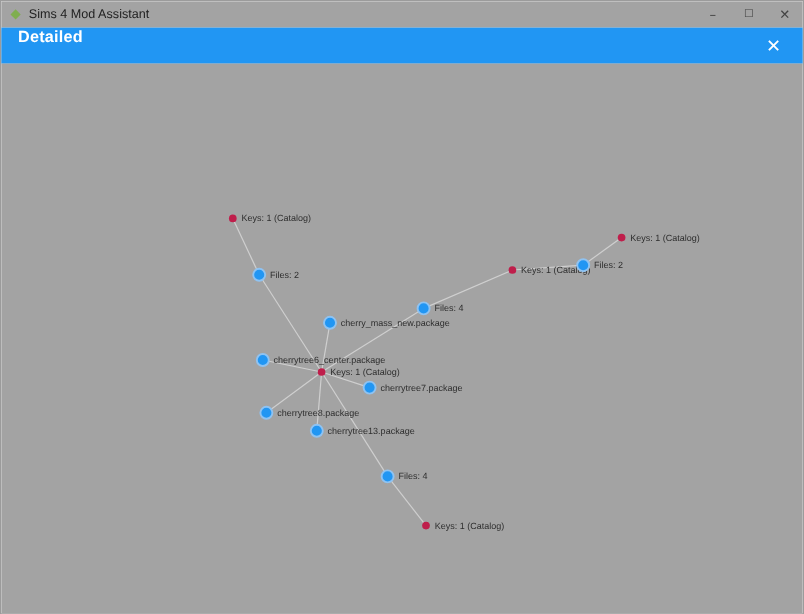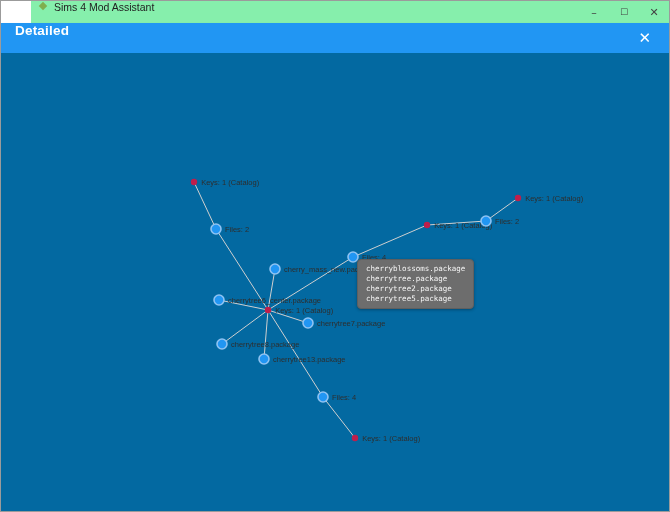--- a/index.html
+++ b/index.html
@@ -12,23 +12,23 @@
     height: 512px;
     background: #ffffff;
     border: 1px solid #9b9b9b;
     overflow: hidden;
   }
 
   
   .titlebar {
     position: relative;
     height: 22px;
-    background: #86efac;
+    background: #a3a3a3;
     display: flex;
-    margin-left: 30px;
+    align-items: center;
   }
   .app-icon {
     width: 10px; height: 10px;
     margin-left: 7px;
     display: inline-block;
     position: relative;
   }
   .app-icon .diamond {
     position: absolute;
     left: 2px; top: 2px;
@@ -87,21 +87,21 @@
     font-size: 15px;
     font-weight: normal;
     cursor: default;
   }
 
   
   .content {
     position: relative;
     width: 668px;
     height: 459px;
-    background: #0369a1;
+    background: #a3a3a3;
   }
   #graph-svg { position: absolute; left: 0; top: 0; }
 
   .graph-label {
     font-family: "Liberation Sans", sans-serif;
     font-size: 7.5px;
     fill: #2e2e2e;
   }
 
   
@@ -180,21 +180,15 @@
         <text x="316" y="272.5" class="graph-label">cherrytree7.package</text>
         <circle cx="221" cy="291" r="5" fill="#2196F3" stroke="#8fc3f2" stroke-width="1.6"></circle>
         <text x="230" y="293.5" class="graph-label">cherrytree8.package</text>
         <circle cx="263" cy="306" r="5" fill="#2196F3" stroke="#8fc3f2" stroke-width="1.6"></circle>
         <text x="272" y="308.5" class="graph-label">cherrytree13.package</text>
         <circle cx="322" cy="344" r="5" fill="#2196F3" stroke="#8fc3f2" stroke-width="1.6"></circle>
         <text x="331" y="346.5" class="graph-label">Files: 4</text>
         <circle cx="354" cy="385" r="3.2" fill="#bf1e4b"></circle>
         <text x="361.2" y="387.5" class="graph-label">Keys: 1 (Catalog)</text>
       </svg>
-    <div class="graph-tooltip" id="graph-tooltip" style="left: 356px; top: 206px;">
-        <div class="tt-line">cherryblossoms.package</div>
-        <div class="tt-line">cherrytree.package</div>
-        <div class="tt-line">cherrytree2.package</div>
-        <div class="tt-line">cherrytree5.package</div>
-      </div>
   </div>
 
 </div>
 
 </body></html>

